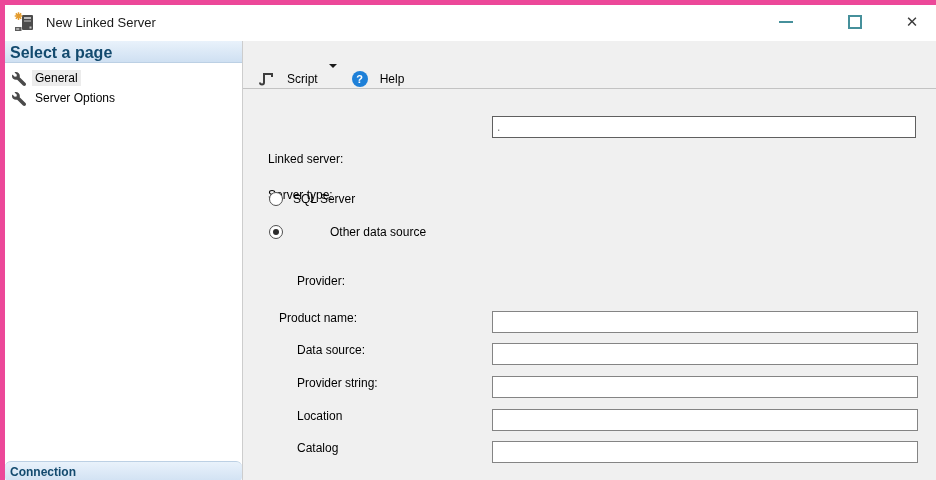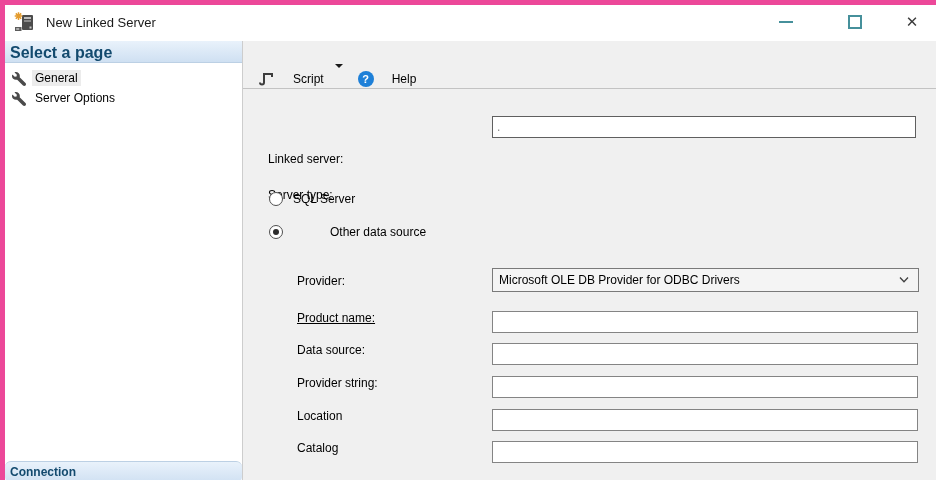--- a/index.html
+++ b/index.html
@@ -29,21 +29,21 @@
   .side-item svg { flex:0 0 auto; margin-right:6px; }
   .side-item .itm-label { padding:1px 3px; }
   .side-item .itm-label.selected { background:#ececec; }
   .connection-header { position:absolute; bottom:0; left:0; right:0; height:18px;
                  background:linear-gradient(#e9f2fb,#cfe0f2); border-top:1px solid #bcd0e4;
                  font-weight:bold; font-size:12px; color:#134a6e; padding:3px 4px 0 5px;border-radius:6px; }
   
   .main { position:absolute; left:238px; top:36px; right:0; bottom:0; background:#f0f0f0; }
   .toolbar { position:absolute; top:0; left:0; right:0; height:47px; border-bottom:1px solid #c3c3c3;
              display:flex; align-items:center; padding-left:11px; }
-  .tb-btn { display:flex; align-items:center; gap:18px; padding:4px 5px; cursor:default;margin-top:28px; }
+  .tb-btn { display:flex; align-items:center; gap:12px; padding:4px 5px; cursor:default;margin-top:28px; }
   .dd-arrow { width:0; height:0; border-left:4px solid transparent; border-right:4px solid transparent;
               border-top:4px solid #1a1a1a; margin:2px 10px 0 6px; }
   .help-circle { width:16px; height:16px; border-radius:50%; background:#1e80d8; color:#fff;
                  font-weight:bold; font-size:11px; display:flex; align-items:center; justify-content:center; }
   
   .flabel { position:absolute; white-space:nowrap; color:#000; }
   .ftext { position:absolute; height:18px; border:1px solid #848484; background:#fff;
            padding:1px 4px; font-family:"Liberation Sans",sans-serif; font-size:12px; color:#000; }
   .ftext.focused { border-color:#5f5f5f; color:#8a8a8a; }
   .radio-row { position:absolute; display:flex; align-items:center; gap:10px; }
@@ -132,28 +132,22 @@
       <span>SQL Server</span>
     </div>
     <div class="radio-row" style="left:26px; top:184px;gap:47px;">
       <span class="radio-circle checked">
           <span class="dot"></span>
         </span>
       <span>Other data source</span>
     </div>
 
     <span class="flabel" style="left:54px; top:233px;">Provider:</span>
-    <div class="combo" style="left:249px; top:227px; width:419px;">
-      <span class="combo-text">Microsoft OLE DB Provider for ODBC Drivers</span>
-      <svg class="chev" width="10" height="6" viewBox="0 0 10 6">
-        <path d="M1 0.5 L5 4.8 L9 0.5" stroke="#404040" stroke-width="1.3" fill="none"></path>
-      </svg>
-    </div>
 
-    <span class="flabel" style="left:54px; top:270px;text-decoration:underline;">Product name:</span>
+    <span class="flabel" style="left:36px; top:270px;">Product name:</span>
     <input type="text" class="ftext" style="left: 249px; top: 270px; width: 416px;" value="">
 
     <span class="flabel" style="left:54px; top:302px;">Data source:</span>
     <input type="text" class="ftext" style="left: 249px; top: 302px; width: 416px;" value="">
 
     <span class="flabel" style="left:54px; top:335px;">Provider string:</span>
     <input type="text" class="ftext" style="left: 249px; top: 335px; width: 416px;" value="">
 
     <span class="flabel" style="left:54px; top:368px;">Location</span>
     <input type="text" class="ftext" style="left: 249px; top: 368px; width: 416px;" value="">

